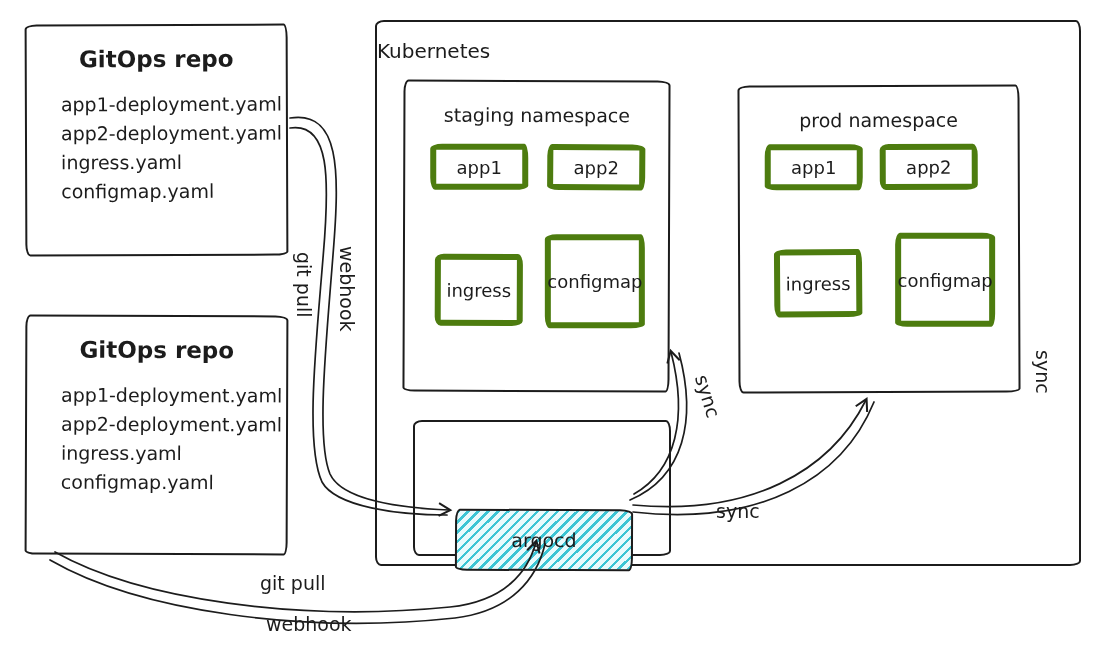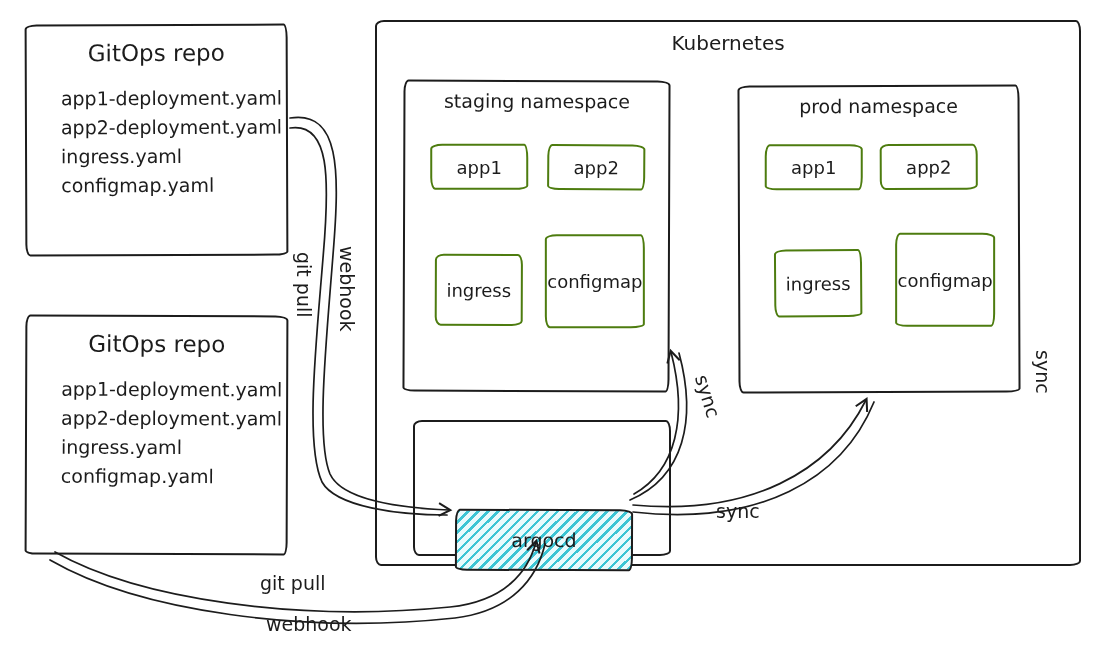--- a/index.html
+++ b/index.html
@@ -7,27 +7,27 @@
     position:relative; width:1104px; height:661px; background:#ffffff;
     font-family:"DejaVu Sans", sans-serif; color:#1c1c1c; overflow:hidden;
   }
   .box {
     position:absolute; box-sizing:border-box; background:#ffffff;
     border:2px solid #1c1c1c;
   }
   .sk1 { border-radius:12px 4px 14px 5px / 5px 14px 4px 12px; transform:rotate(-0.2deg); }
   .sk2 { border-radius:5px 13px 4px 12px / 12px 5px 13px 4px; transform:rotate(0.2deg); }
   .sk3 { border-radius:9px 5px 11px 6px / 6px 11px 5px 9px; }
-  .box-title { text-align:center; font-size:23px; line-height:30px; padding-top:12px; font-weight:400; }
-  .ns-title { text-align:center; font-size:19px; line-height:24px; padding-top:7px; font-weight:500; }
-  .k8s-title { text-align:center; font-size:20px; line-height:26px; padding-top:8px; font-weight:500; }
+  .box-title { text-align:center; font-size:23px; line-height:30px; padding-top:18px; font-weight:700; }
+  .ns-title { text-align:center; font-size:19px; line-height:24px; padding-top:21px; font-weight:500; }
+  .k8s-title { text-align:left; font-size:20px; line-height:26px; padding-top:16px; font-weight:500; }
   .file-list { margin-top:16px; padding-left:34px; }
   .file { font-size:19px; line-height:29px; white-space:nowrap; }
   .node {
-    position:absolute; box-sizing:border-box; border:2px solid #4d7c0f; background:#ffffff;
+    position:absolute; box-sizing:border-box; border:6px solid #4d7c0f; background:#ffffff;
     display:flex; align-items:center; justify-content:center;
     font-size:18px; text-align:center;
   }
   .argocd {
     position:absolute; box-sizing:border-box; border:2px solid #1c1c1c;
     display:flex; align-items:center; justify-content:center; font-size:19px;
     background:#bdeef3;
   }
   .label { position:absolute; font-size:19px; white-space:nowrap; }
   .vlabel { position:absolute; font-size:19px; white-space:nowrap; writing-mode:vertical-rl; }

